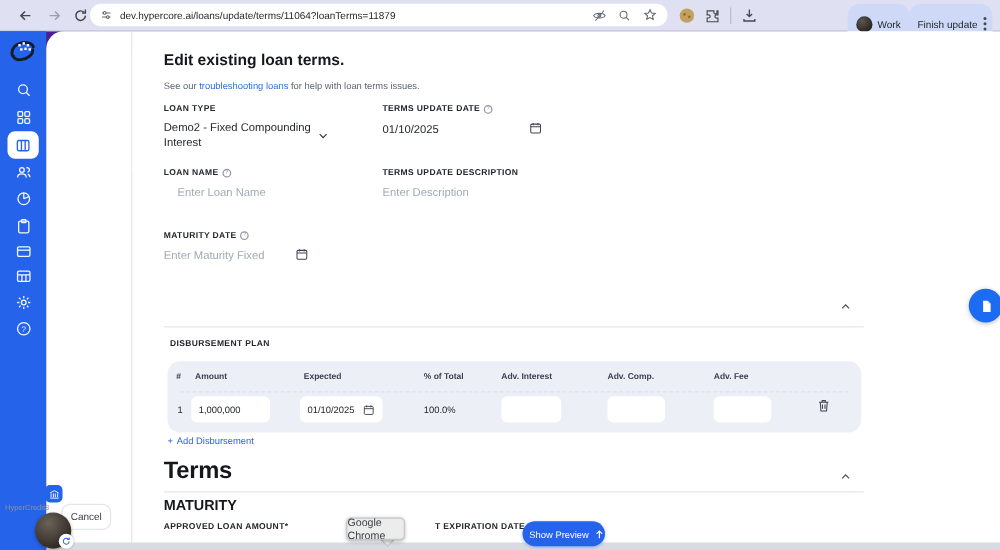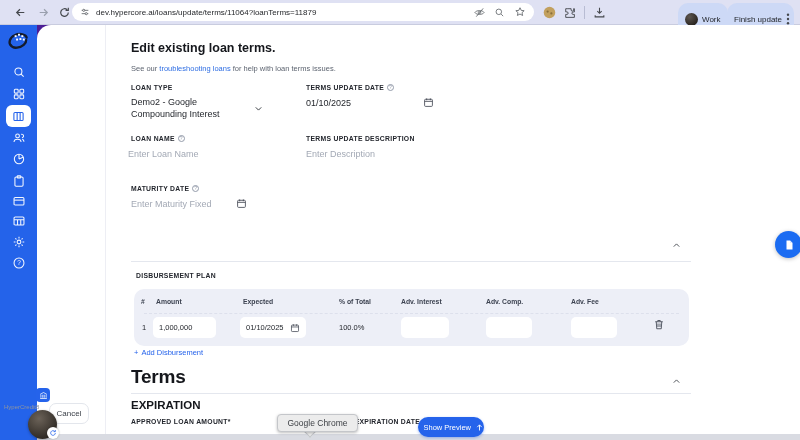--- a/index.html
+++ b/index.html
@@ -44,21 +44,21 @@
   .dtable{position:absolute;left:28px;top:264px;width:555px;height:57px;background:#edeff7;border-radius:10px}
   .dhead{position:absolute;top:9px;font-size:6.8px;font-weight:bold;color:#3c4250}
   .dsep{position:absolute;left:10px;right:10px;top:24px;border-top:1px dashed #dde0ec}
   .dinput{position:absolute;top:28px;height:21px;background:#fff;border-radius:5px;display:flex;align-items:center;padding:0 6px;font-size:7.5px;color:#23262c;gap:4px}
   .dcell{position:absolute;top:34px;font-size:7.5px;color:#23262c}
   .addlink{position:absolute;left:28px;top:323px;font-size:7.5px;color:#2563eb;display:inline-flex;gap:3px;align-items:center}
   .subsec{position:absolute;left:25px;top:374px;font-size:11.5px;font-weight:bold;color:#15171c}
 
   
   .bottomband{position:absolute;left:37px;top:434px;width:763px;height:6px;background:#d9dbe2}
-  .tooltip{position:absolute;left:277px;top:414px;width:81px;height:18px;background:#ececec;border:1px solid #c4c6ca;border-radius:4px;box-shadow:0 1px 3px rgba(0,0,0,.25);font-size:8.5px;color:#3b3e43;display:flex;align-items:center;justify-content:center;z-index:6}
+  .tooltip{position:absolute;left:277px;top:414px;width:47px;height:18px;background:#ececec;border:1px solid #c4c6ca;border-radius:4px;box-shadow:0 1px 3px rgba(0,0,0,.25);font-size:8.5px;color:#3b3e43;display:flex;align-items:center;justify-content:center;z-index:6}
   .tooltip-tail{position:absolute;left:306px;top:428px;width:8px;height:8px;background:#ececec;border-right:1px solid #c4c6ca;border-bottom:1px solid #c4c6ca;transform:rotate(45deg);z-index:5}
   .showprev{position:absolute;left:418px;top:417px;width:66px;height:20px;border-radius:11px;background:#2563eb;color:#fff;font-size:7.5px;display:flex;align-items:center;justify-content:flex-end;gap:4px;box-shadow:0 1px 3px rgba(37,99,235,.4);z-index:6}
   .fab{position:absolute;left:775px;top:231px;width:27px;height:27px;border-radius:50%;background:#1b6cf2;display:flex;align-items:center;justify-content:center;box-shadow:0 1px 4px rgba(0,0,0,.25);z-index:4}
 
   
   .orgbadge{position:absolute;left:36px;top:388px;width:14px;height:14px;border-radius:4px;background:#2563eb;display:flex;align-items:center;justify-content:center;z-index:3}
   .orgname{position:absolute;left:4px;top:404px;width:84px;font-size:6px;color:#8a93a3;z-index:3}
   .useravatar{position:absolute;left:28px;top:410px;width:29px;height:29px;border-radius:50%;background:radial-gradient(circle at 38% 30%,#6b6258,#1b1713);z-index:3;box-shadow:0 1px 3px rgba(0,0,0,.3)}
   .avbadge{position:absolute;left:47px;top:427px;width:12px;height:12px;border-radius:50%;background:#fff;display:flex;align-items:center;justify-content:center;z-index:4;box-shadow:0 0 2px rgba(0,0,0,.3)}
 </style>
@@ -258,21 +258,21 @@
   </div>
   <div class="scrollthumb"></div>
 
   <div class="main">
     <div class="h1">Edit existing loan terms.</div>
     <div class="subtitle"><span>See our </span><span class="lnk">troubleshooting loans</span><span> for help with loan terms issues.</span></div>
 
     <span class="flabel" style="left:25px;top:59px">
         <span>LOAN TYPE</span>
       </span>
-    <div class="fvalue" style="left:25px;top:72px;width:120px">Demo2 - Google Compounding Interest</div>
+    <div class="fvalue" style="left:25px;top:72px;width:120px">Demo2 - Fixed Compounding Interest</div>
     <span class="abs" style="left:147px;top:78px">
       <svg viewBox="0 0 24 24" width="11" height="11">
           <path d="M6 9.5l6 6 6-6" stroke="#2e3238" stroke-width="2" fill="none"></path>
         </svg>
     </span>
 
     <span class="flabel" style="left:200px;top:59px">
         <span>TERMS UPDATE DATE</span>
         <span class="info">?</span>
       </span>
@@ -283,21 +283,21 @@
             <rect x="3.5" y="5" width="17" height="15.5" rx="2"></rect>
             <path d="M3.5 9.5h17M8 3v4M16 3v4"></path>
           </g>
         </svg>
     </span>
 
     <span class="flabel" style="left:25px;top:110px">
         <span>LOAN NAME</span>
         <span class="info">?</span>
       </span>
-    <div class="fph" style="left:22px;top:124px">Enter Loan Name</div>
+    <div class="fph" style="left:36px;top:124px">Enter Loan Name</div>
 
     <span class="flabel" style="left:200px;top:110px">
         <span>TERMS UPDATE DESCRIPTION</span>
       </span>
     <div class="fph" style="left:200px;top:124px">Enter Description</div>
 
     <span class="flabel" style="left:25px;top:160px">
         <span>MATURITY DATE</span>
         <span class="info">?</span>
       </span>
@@ -366,21 +366,21 @@
     </div>
 
     <div class="sech" style="left:25px;top:341px">Terms</div>
     <span class="chev-up" style="left:565px;top:351px">
       <svg viewBox="0 0 24 24" width="11" height="11">
           <path d="M6 14.5l6-6 6 6" stroke="#44484f" stroke-width="2" fill="none"></path>
         </svg>
     </span>
     <div class="divider" style="top:368px"></div>
 
-    <div class="subsec">EXPIRATION</div>
+    <div class="subsec">MATURITY</div>
 
     <span class="flabel" style="left:25px;top:393px">
         <span>APPROVED LOAN AMOUNT*</span>
       </span>
     <span class="flabel" style="left:242px;top:393px">
         <span>T EXPIRATION DATE</span>
         <span class="info">?</span>
       </span>
   </div>
 

